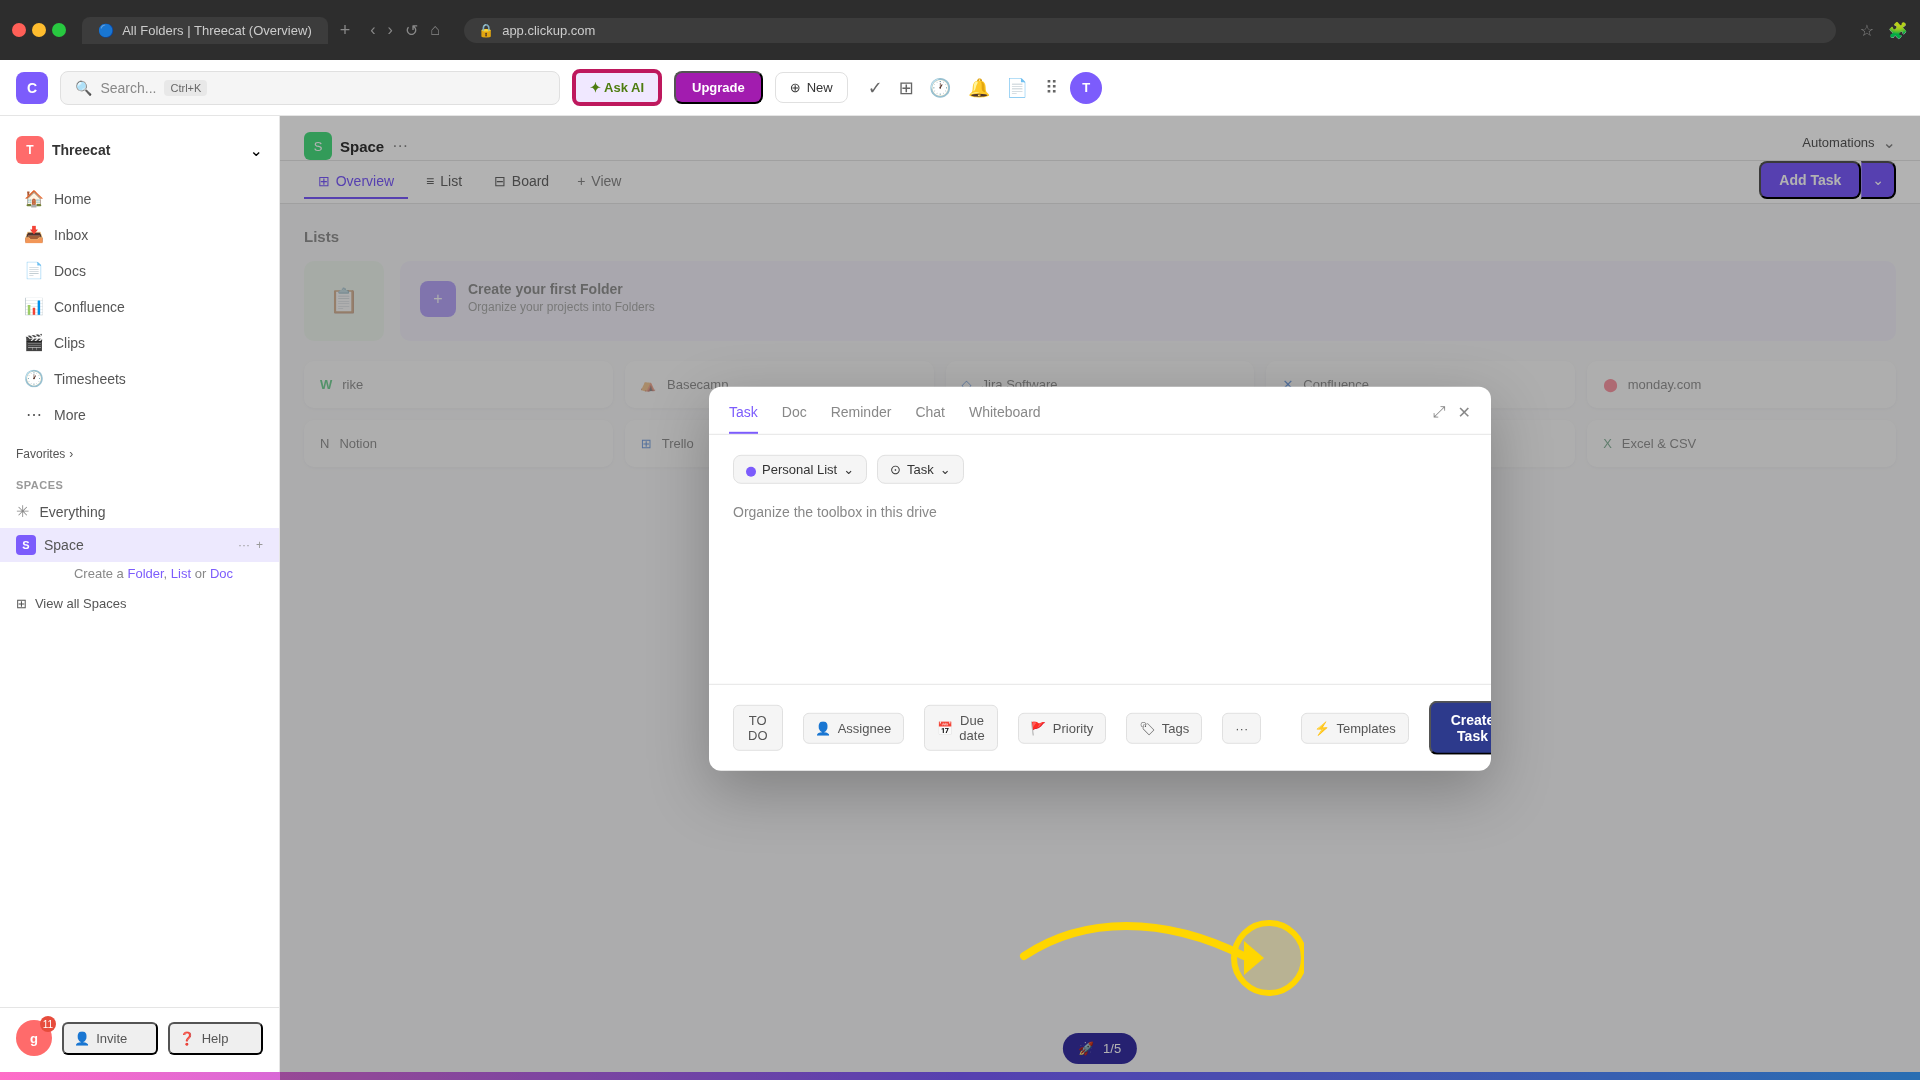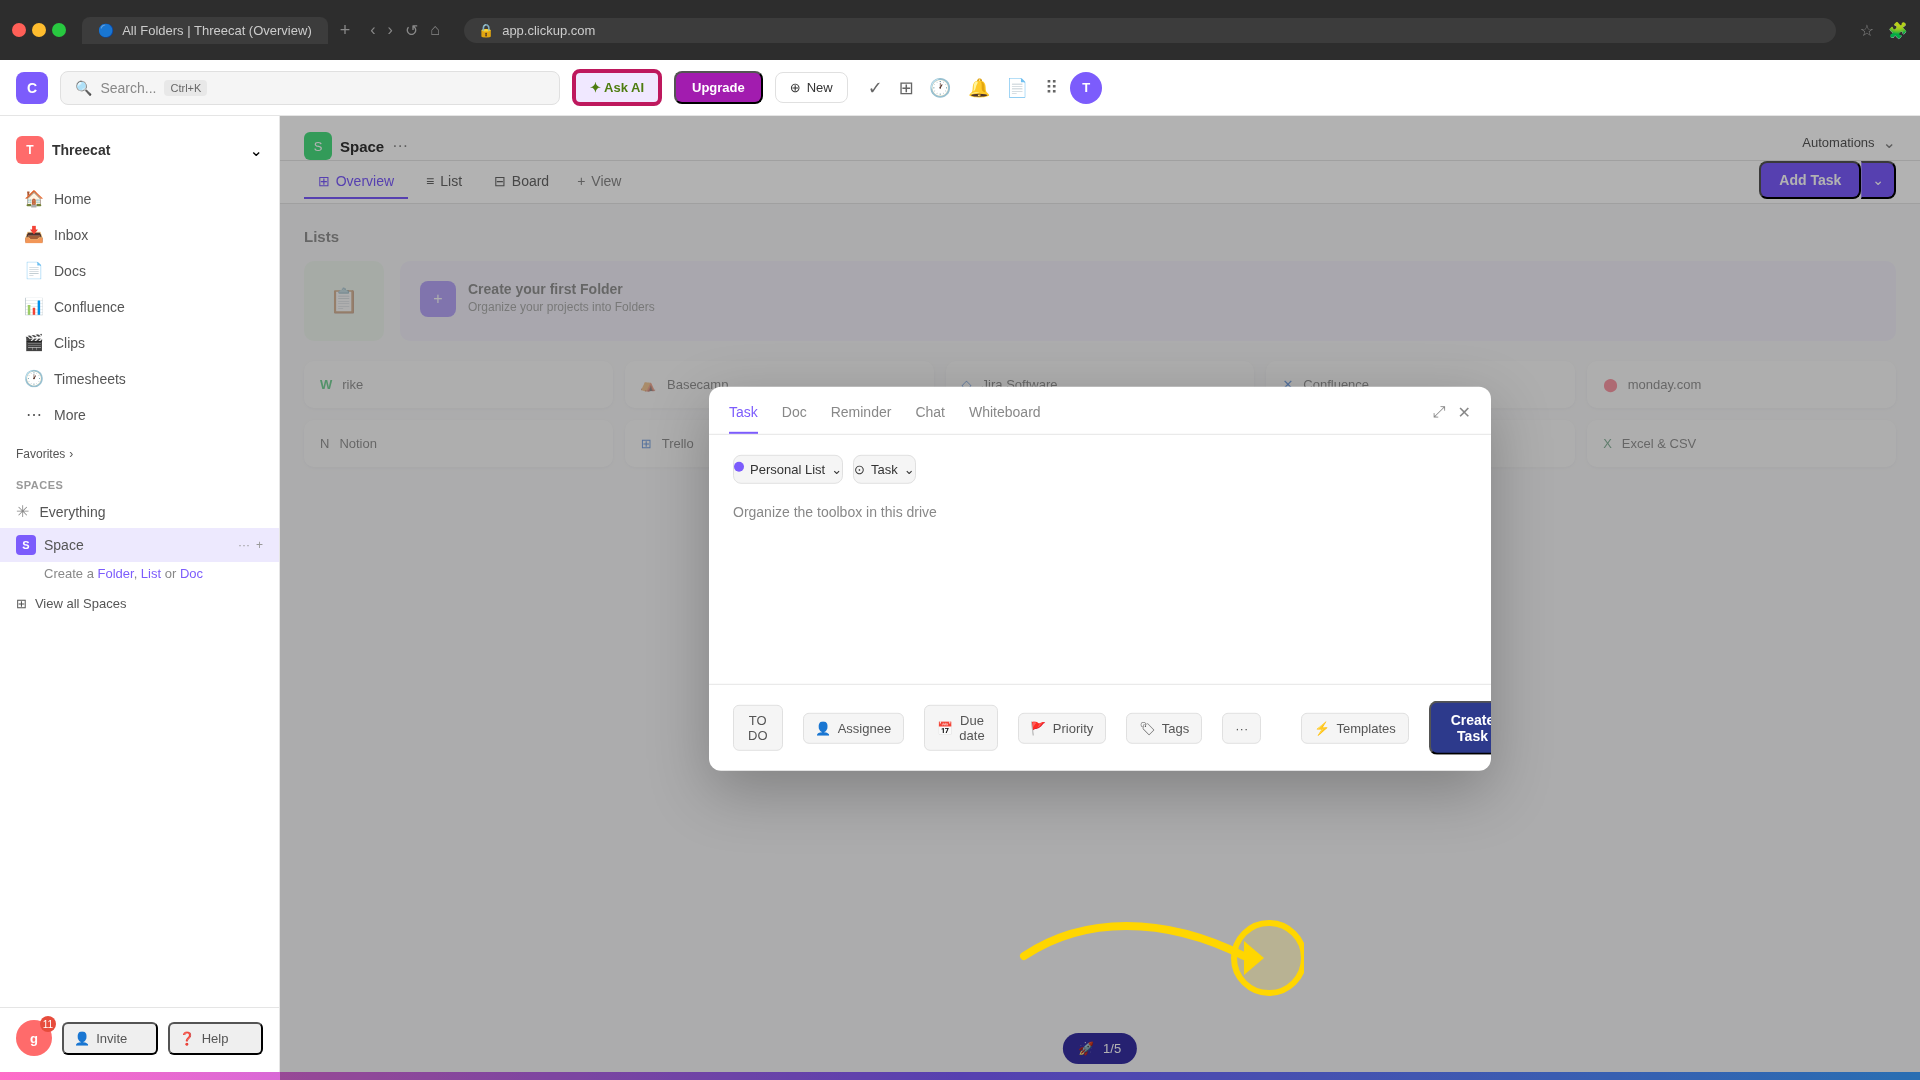--- a/index.html
+++ b/index.html
@@ -43,21 +43,21 @@
     .sidebar-nav { padding: 8px 0; }
     .sidebar-item { display: flex; align-items: center; gap: 10px; padding: 8px 16px; cursor: pointer; color: #555; font-size: 14px; border-radius: 6px; margin: 1px 8px; }
     .sidebar-icon { font-size: 16px; width: 20px; text-align: center; }
     .sidebar-section-title { font-size: 11px; color: #999; font-weight: 600; padding: 12px 16px 4px; text-transform: uppercase; letter-spacing: 0.5px; }
     .favorites-header { display: flex; align-items: center; padding: 6px 16px; cursor: pointer; color: #555; font-size: 12px; }
     .spaces-section { padding: 0; }
     .space-item { display: flex; align-items: center; gap: 8px; padding: 7px 16px; cursor: pointer; color: #555; font-size: 14px; }
     .space-item.active { background: #ede9fe; }
     .space-dot { width: 20px; height: 20px; background: #7c5cfc; border-radius: 4px; color: #fff; display: flex; align-items: center; justify-content: center; font-size: 11px; font-weight: 700; }
     .space-actions { margin-left: auto; display: flex; gap: 6px; color: #999; font-size: 12px; }
-    .create-links { padding: 4px 16px 8px 44px; font-size: 13px; color: #888; }
+    .create-links { padding: 4px 16px 8px 44px; font-size: 13px; color: #888; text-align: center; }
     .create-links a { color: #7c5cfc; text-decoration: none; }
     .view-all-spaces { padding: 7px 16px; font-size: 13px; color: #555; cursor: pointer; display: flex; align-items: center; gap: 8px; }
     .bottom-btn { display: flex; align-items: center; gap: 6px; padding: 7px 10px; font-size: 13px; color: #555; cursor: pointer; border-radius: 6px; flex: 1; }
     .user-avatar-sm { width: 36px; height: 36px; border-radius: 50%; background: #ff6b6b; color: #fff; display: flex; align-items: center; justify-content: center; font-size: 13px; font-weight: 700; position: relative; cursor: pointer; }
     .badge { position: absolute; top: -4px; right: -4px; background: #e74c3c; color: #fff; border-radius: 50%; width: 16px; height: 16px; font-size: 10px; display: flex; align-items: center; justify-content: center; }
 
     
     .content-area { flex: 1; display: flex; flex-direction: column; overflow: hidden; position: relative; }
 
     
@@ -84,21 +84,21 @@
     .overlay { position: absolute; top: 0; left: 0; right: 0; bottom: 0; background: rgba(0,0,0,0.3); z-index: 100; }
 
     
     .modal { position: absolute; top: 50%; left: 50%; transform: translate(-50%, -55%); background: #fff; border-radius: 12px; width: 782px; box-shadow: 0 20px 60px rgba(0,0,0,0.25); z-index: 200; overflow: hidden; }
     .modal-header { display: flex; align-items: center; padding: 16px 20px 0; gap: 24px; border-bottom: 1px solid #e5e5e5; }
     .modal-tab { font-size: 14px; color: #888; padding-bottom: 12px; cursor: pointer; border-bottom: 2px solid transparent; }
     .modal-tab.active { color: #7c5cfc; border-bottom-color: #7c5cfc; font-weight: 500; }
     .modal-actions { margin-left: auto; display: flex; gap: 12px; color: #888; font-size: 16px; cursor: pointer; padding-bottom: 12px; }
     .modal-body { padding: 20px 24px; }
     .selector-row { display: flex; gap: 10px; margin-bottom: 20px; }
-    .selector-btn { background: #f5f5f5; border: 1px solid #e0e0e0; border-radius: 8px; padding: 6px 0; font-size: 13px; color: #333; cursor: pointer; display: flex; align-items: flex-start; gap: 6px; }
+    .selector-btn { background: #f5f5f5; border: 1px solid #e0e0e0; border-radius: 8px; padding: 6px 12px; font-size: 13px; color: #333; cursor: pointer; display: flex; align-items: flex-end; gap: 6px; }
     .selector-btn .list-indicator { width: 10px; height: 10px; background: #7c5cfc; border-radius: 50%; }
     .task-title { font-size: 22px; font-weight: 600; color: #222; margin-bottom: 12px; width: 100%; border: none; outline: none; }
     .task-desc { font-size: 14px; color: #888; width: 100%; border: none; outline: none; resize: none; min-height: 40px; }
     .modal-spacer { height: 120px; }
     .modal-footer { padding: 16px 24px; border-top: 1px solid #e5e5e5; display: flex; align-items: center; gap: 20px; }
     .status-btn { background: #f5f5f5; border: 1px solid #e0e0e0; border-radius: 6px; padding: 7px 14px; font-size: 13px; color: #555; cursor: pointer; }
     .footer-btn { background: #f5f5f5; border: 1px solid #e0e0e0; border-radius: 6px; padding: 7px 12px; font-size: 13px; color: #555; cursor: pointer; display: flex; align-items: center; gap: 6px; }
     .footer-spacer { flex: 1; }
     .templates-btn { display: flex; align-items: center; gap: 6px; font-size: 13px; color: #555; cursor: pointer; padding: 7px 12px; border-radius: 6px; border: 1px solid #e0e0e0; background: #f5f5f5; }
     .create-task-btn { background: #2d3a8c; color: #fff; border-radius: 8px; padding: 9px 20px; font-size: 14px; font-weight: 600; cursor: pointer; }

